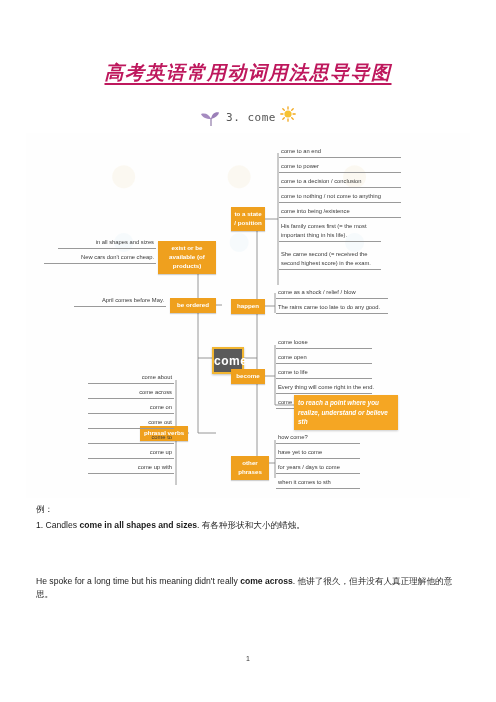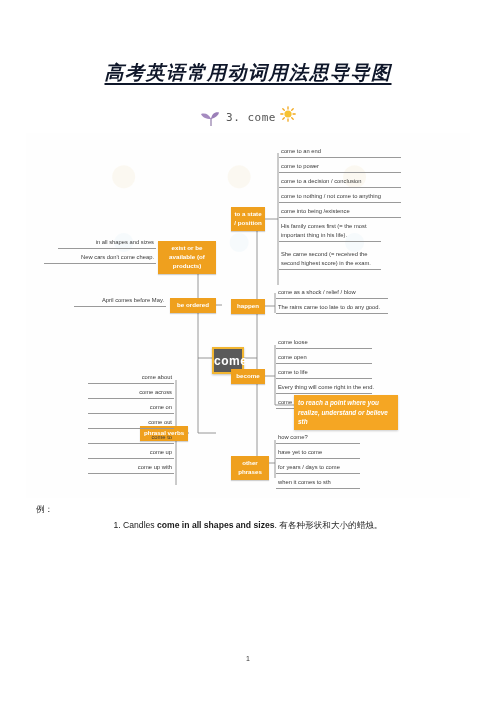--- a/index.html
+++ b/index.html
@@ -27,21 +27,21 @@
     position: absolute;
     top: 60px;
     left: 0;
     width: 496px;
     text-align: center;
     font-family: "DejaVu Serif", serif;
     font-weight: bold;
     font-style: italic;
     font-size: 19px;
     letter-spacing: 1.5px;
-    color: #0f172a;
+    color: #be185d;
     text-decoration: underline;
     text-underline-offset: 4px;
     text-decoration-thickness: 1.5px;
   }
 
   
   .section-heading {
     position: absolute;
     top: 106px;
     left: 0;
@@ -149,21 +149,21 @@
   
   .examples {
     position: absolute;
     left: 36px;
     top: 503px;
     width: 424px;
     color: #1b1b1b;
     font-size: 8.6px;
     line-height: 1.55;
   }
-  .ex-line { margin-bottom: 4px; text-align: center; }
+  .ex-line { margin-bottom: 4px; }
   .ex-gap  { margin-bottom: 11px; }
   .ex-en   { font-family: "Liberation Sans", sans-serif; }
   .ex-cn   { font-family: "DejaVu Sans", sans-serif; color: #2a2a2a; }
   .ex-label { font-family: "DejaVu Sans", sans-serif; font-size: 8.6px; margin-bottom: 3px; }
 
   .page-number {
     position: absolute;
     left: 0;
     top: 655px;
     width: 496px;
@@ -307,20 +307,24 @@
       <span class="ex-en">1.</span>
       <span class="ex-en">Candles </span><b class="ex-en">come in all shapes and sizes</b><span class="ex-en">.</span>
       <span class="ex-cn">有各种形状和大小的蜡烛。</span>
     </div>
 
     <div class="ex-line ex-gap" style="height:8px;"></div>
 
 
     <div class="ex-line ex-gap" style="height:8px;"></div>
 
+    <div class="ex-line">
+      <span class="ex-en">He spoke for a long time but his meaning didn't really </span><b class="ex-en">come across</b><span class="ex-en">.</span>
+      <span class="ex-cn">他讲了很久，但并没有人真正理解他的意思。</span>
+    </div>
 
     <div class="ex-line ex-gap" style="height:8px;"></div>
 
 
   </div>
 
   <div class="page-number">1</div>
 
 </div>
 

